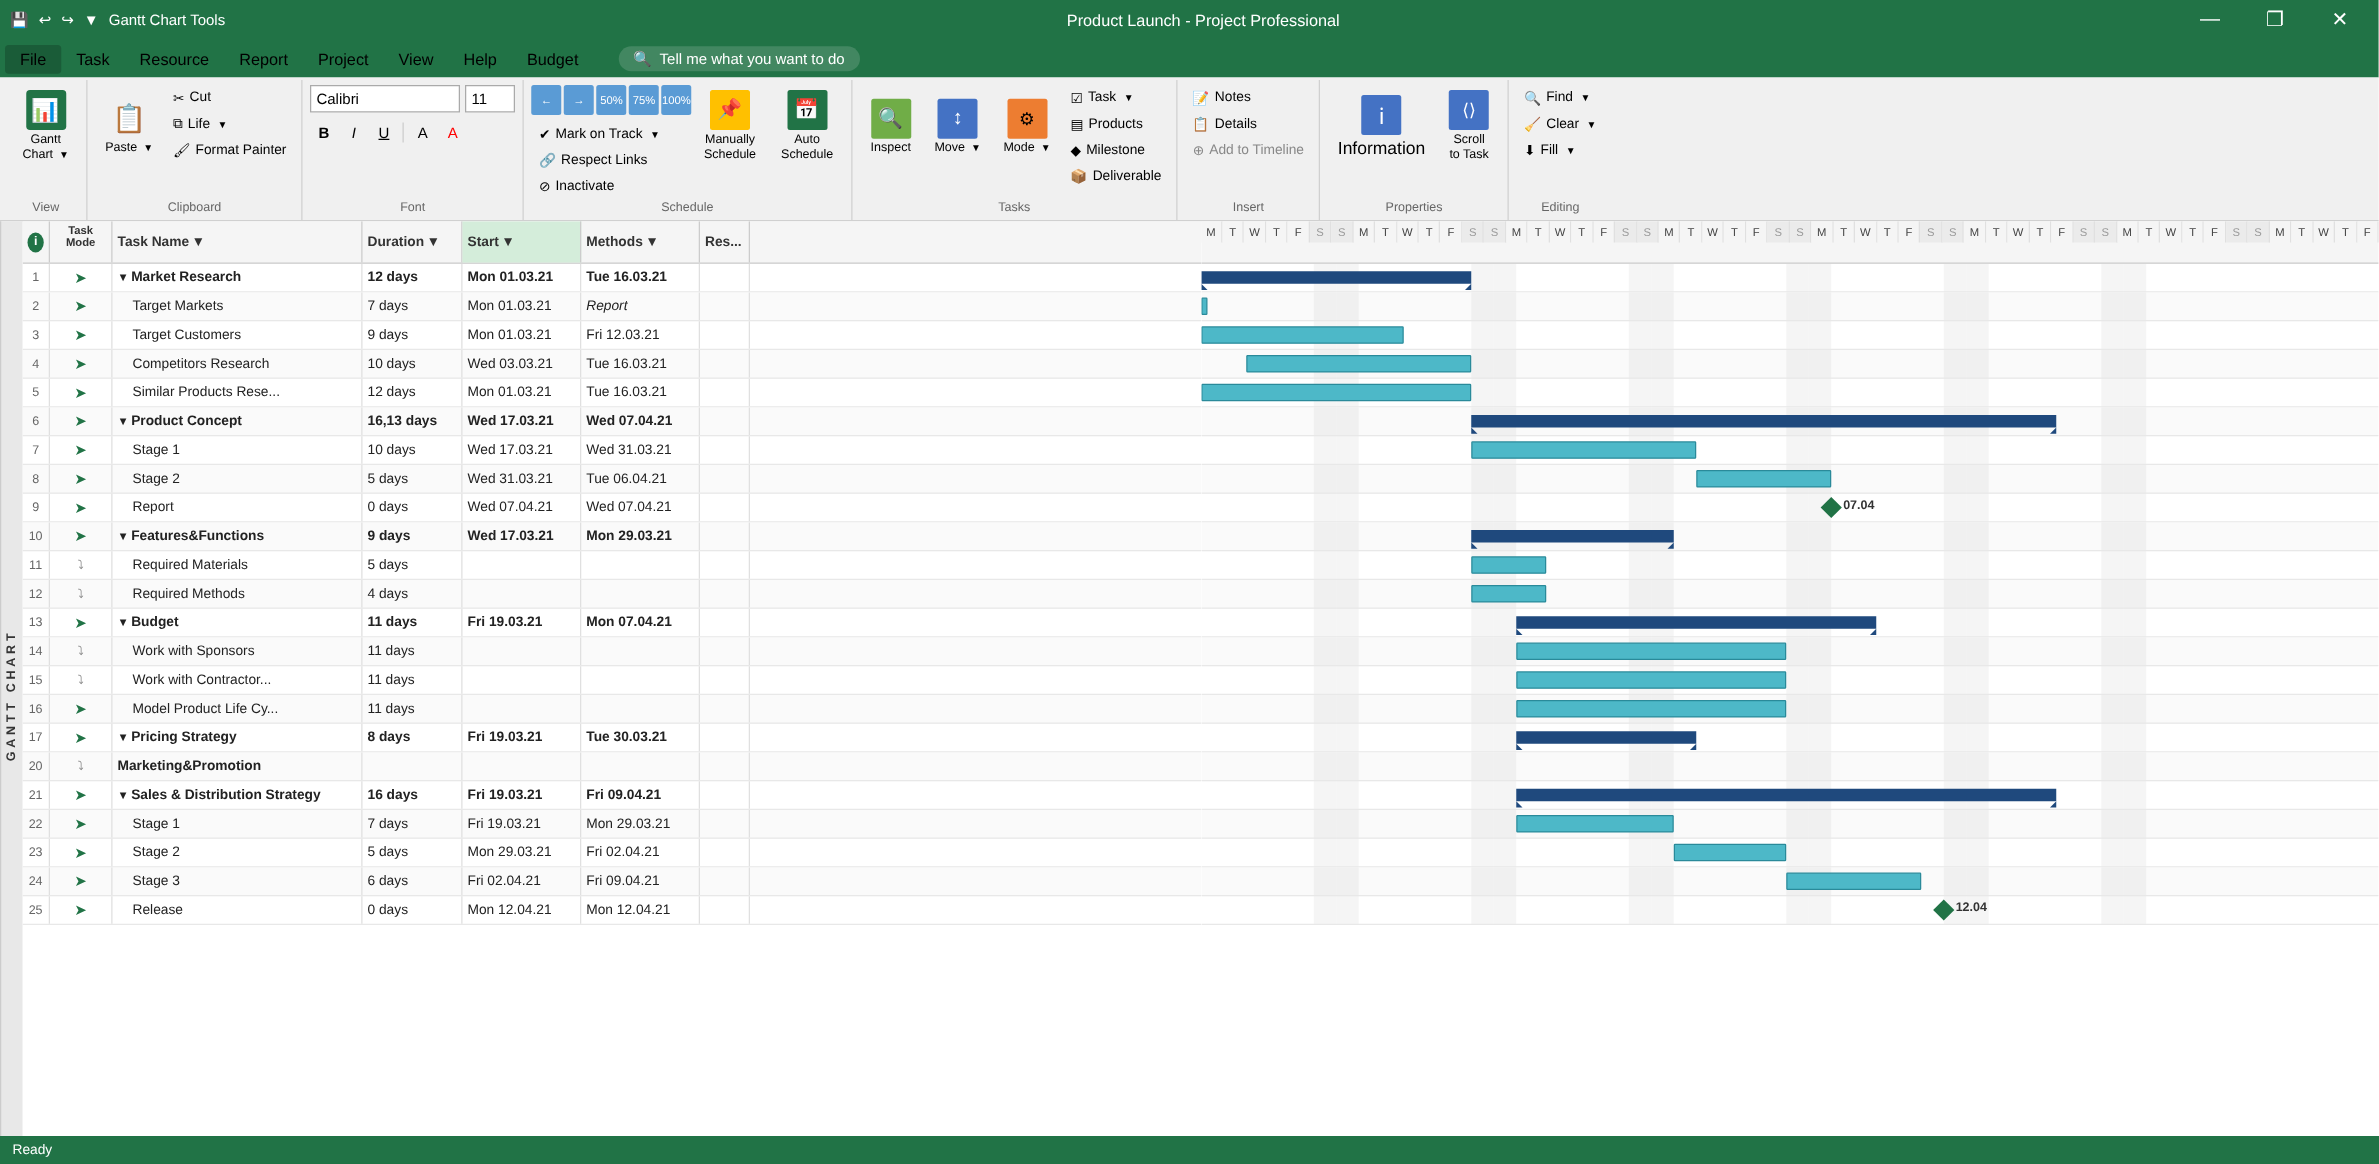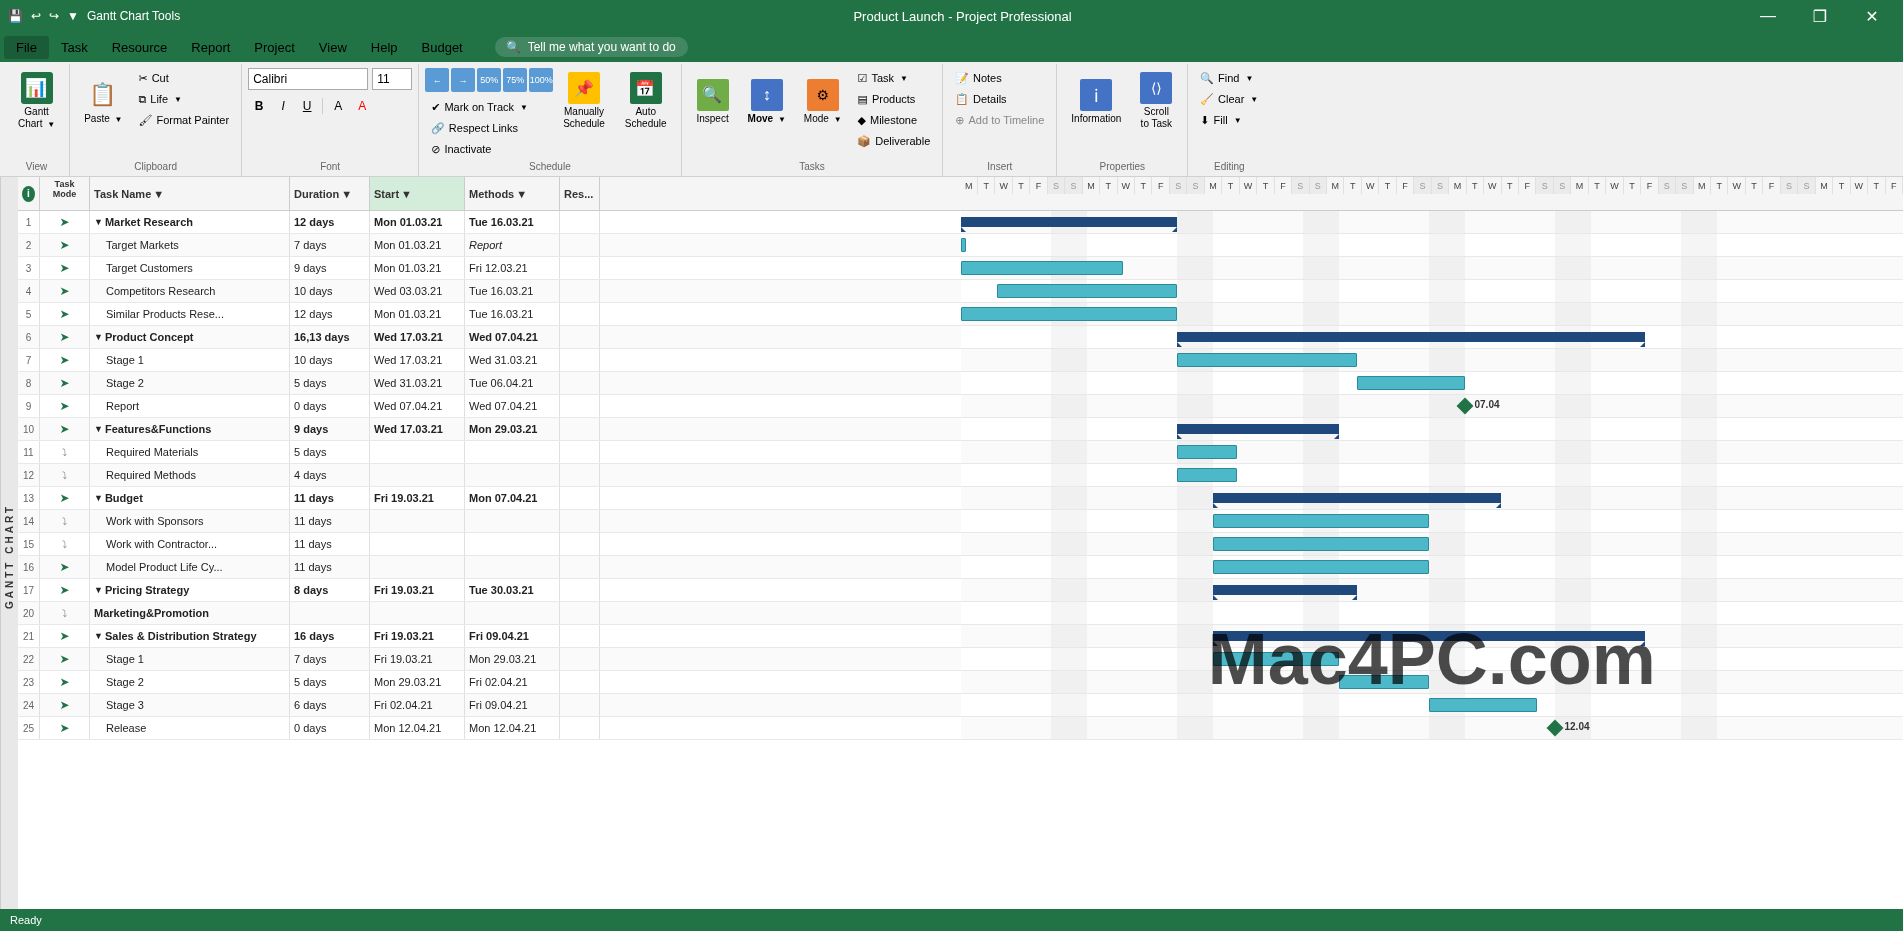--- a/index.html
+++ b/index.html
@@ -501,21 +501,21 @@
     </div>
 
     <div class="ribbon-group">
       <div class="ribbon-group-content">
         <div class="ribbon-btn-large">
           <div style="width:32px; height:32px; background:#70ad47; border-radius:2px; display:flex; align-items:center; justify-content:center; font-size:16px;">🔍</div>
           <span style="font-size:10px;">Inspect</span>
         </div>
         <div class="ribbon-btn-large">
           <div style="width:32px; height:32px; background:#4472c4; border-radius:2px; display:flex; align-items:center; justify-content:center; font-size:16px; color:white;">↕</div>
-          <span style="font-size:10px;font-weight:bold;">Move <span class="dropdown-arrow">▼</span></span>
+          <span style="font-size:10px;">Move <span class="dropdown-arrow">▼</span></span>
         </div>
         <div class="ribbon-btn-large">
           <div style="width:32px; height:32px; background:#ed7d31; border-radius:2px; display:flex; align-items:center; justify-content:center; font-size:14px;">⚙</div>
           <span style="font-size:10px;">Mode <span class="dropdown-arrow">▼</span></span>
         </div>
         <div class="ribbon-col">
           <div class="ribbon-btn-small">
             <span>☑</span>
             <span>Task</span>
             <span class="dropdown-arrow">▼</span>
@@ -554,21 +554,21 @@
           </div>
         </div>
       </div>
       <div class="ribbon-group-label">Insert</div>
     </div>
 
     <div class="ribbon-group">
       <div class="ribbon-group-content">
         <div class="ribbon-btn-large">
           <div style="width:32px; height:32px; background:#4472c4; border-radius:2px; display:flex; align-items:center; justify-content:center; font-size:18px; color:white;">ℹ</div>
-          <span style="font-size:10px; text-align:right;">Information</span>
+          <span style="font-size:14px; text-align:right;">Information</span>
         </div>
         <div class="ribbon-btn-large">
           <div style="width:32px; height:32px; background:#4472c4; border-radius:2px; display:flex; align-items:center; justify-content:center; font-size:14px; color:white;">⟨⟩</div>
           <span style="font-size:10px; text-align:center; line-height:1.2;">Scroll<br>to Task</span>
         </div>
       </div>
       <div class="ribbon-group-label">Properties</div>
     </div>
 
     <div class="ribbon-group">
@@ -1040,21 +1040,20 @@
           <div class="day-cell weekend">S</div>
           <div class="day-cell">M</div>
           <div class="day-cell">T</div>
           <div class="day-cell">W</div>
           <div class="day-cell">T</div>
           <div class="day-cell">F</div>
         </div>
     </div>
     <div class="gantt-body" id="gantt-body" style="position:relative;">
 
-      <div class="watermark">Mac4PC.com</div>
     <div class="gantt-row" style="width: 1046px;">
           <div class="gantt-day-bg weekend" style="left: 90px;"></div>
           <div class="gantt-day-bg weekend" style="left: 108px;"></div>
           <div class="gantt-day-bg weekend" style="left: 216px;"></div>
           <div class="gantt-day-bg weekend" style="left: 234px;"></div>
           <div class="gantt-day-bg weekend" style="left: 342px;"></div>
           <div class="gantt-day-bg weekend" style="left: 360px;"></div>
           <div class="gantt-day-bg weekend" style="left: 468px;"></div>
           <div class="gantt-day-bg weekend" style="left: 486px;"></div>
           <div class="gantt-day-bg weekend" style="left: 594px;"></div>

